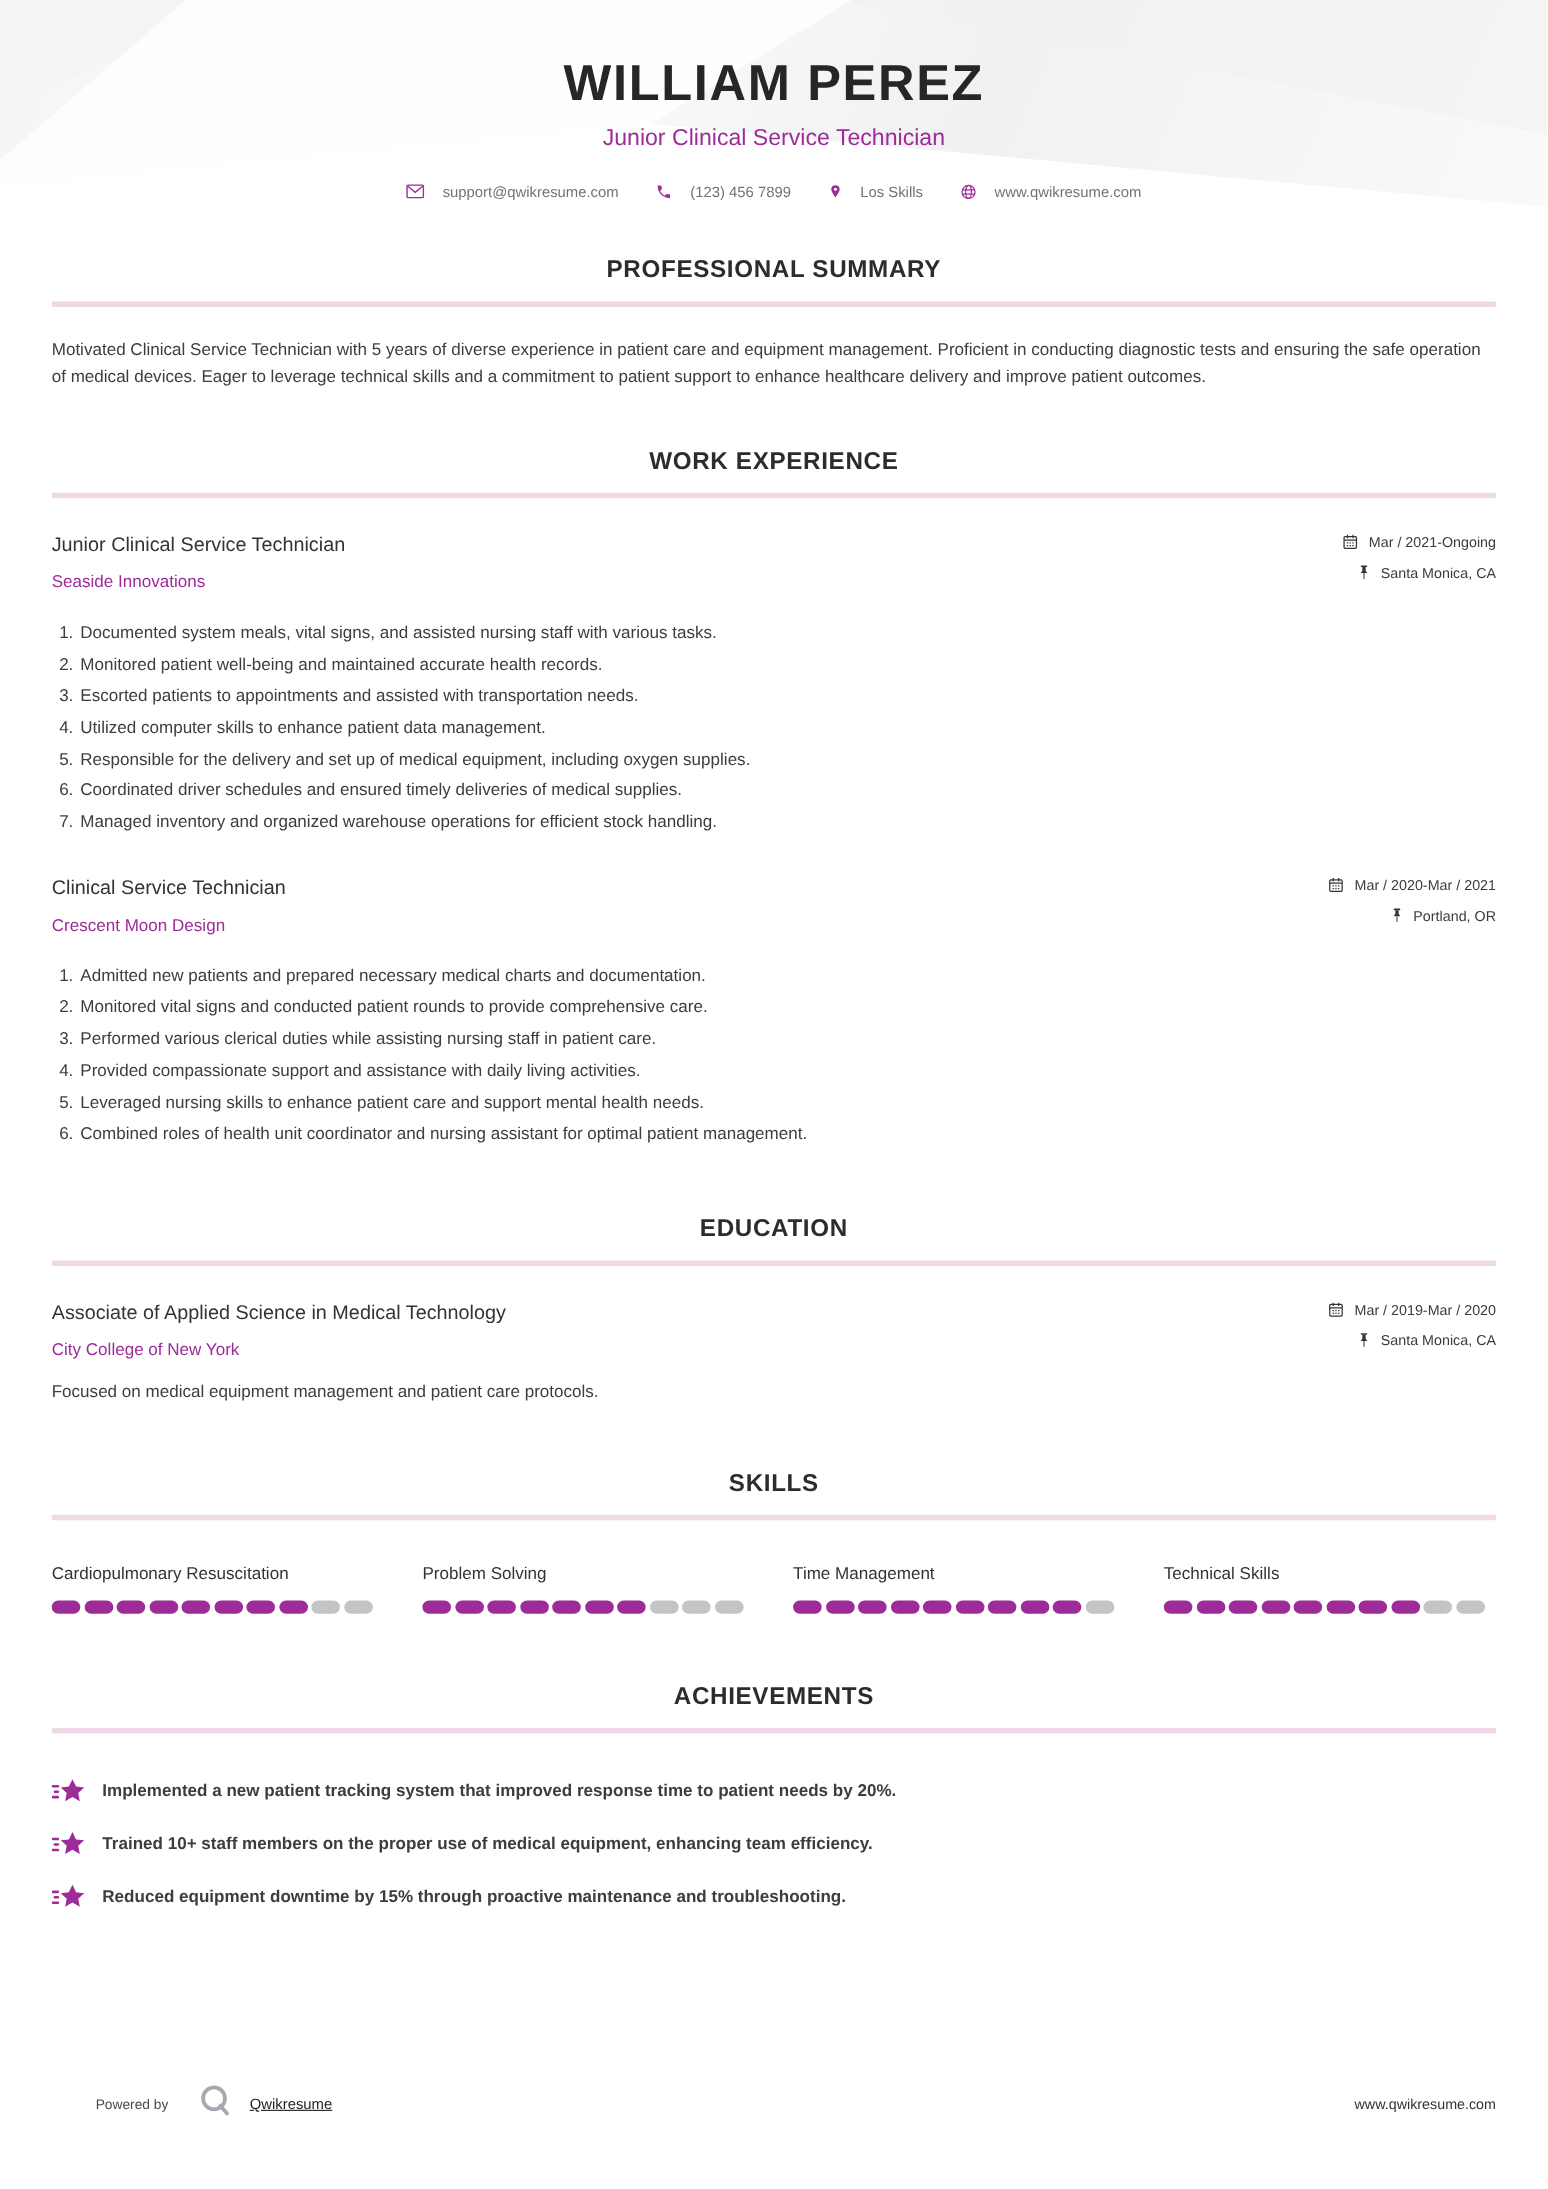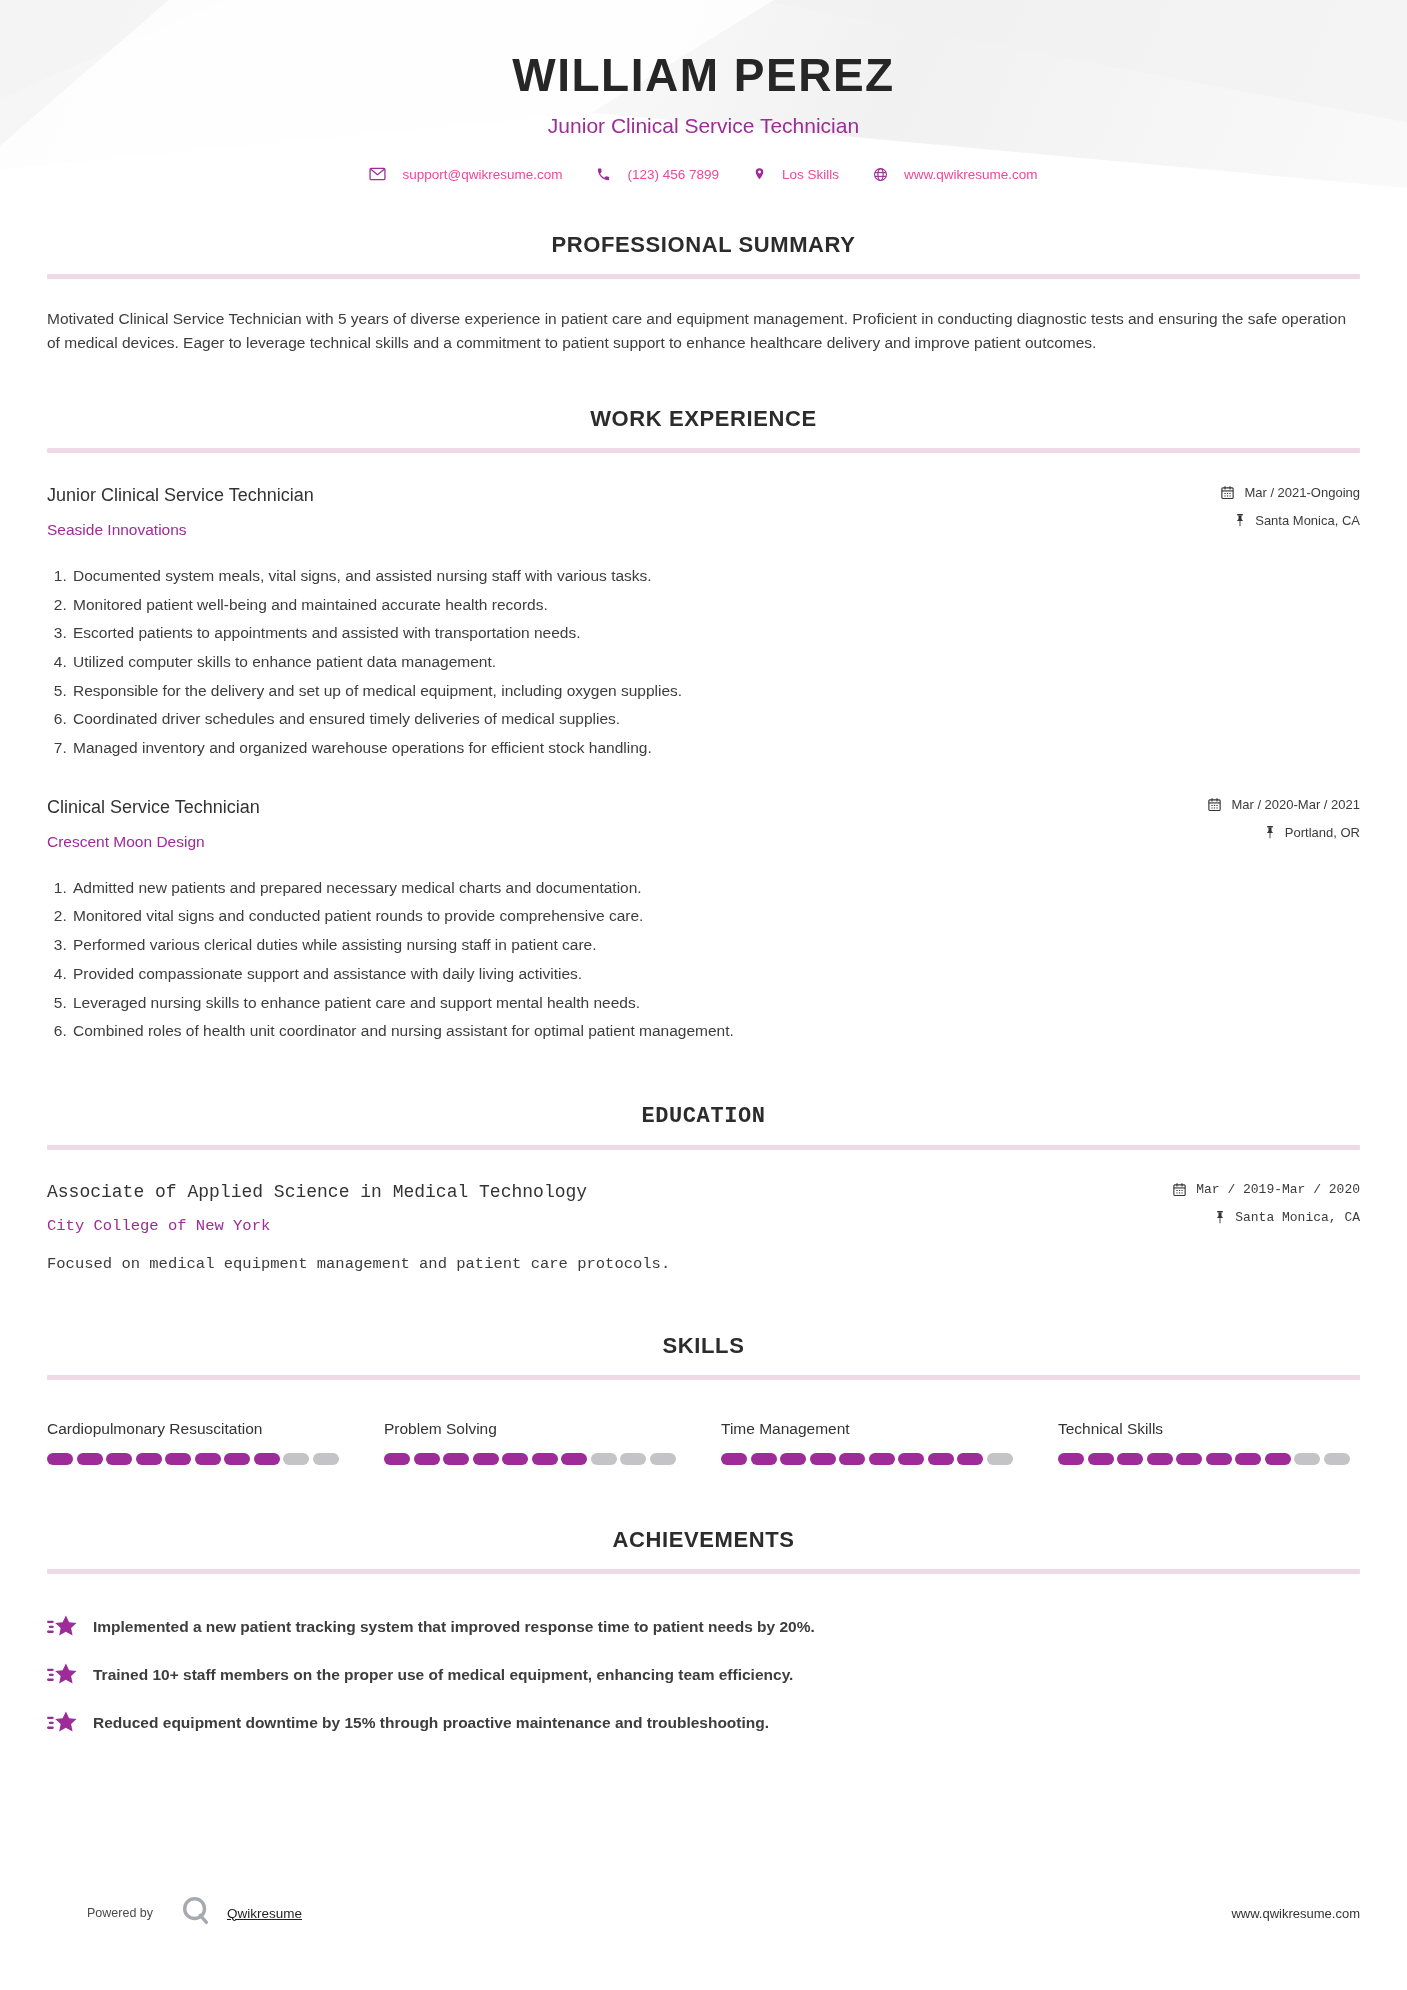--- a/index.html
+++ b/index.html
@@ -25,21 +25,21 @@
   .hb2{background:#ffffff;clip-path:polygon(0 100%,0 72%,42% 48%,100% 80%,100% 100%);}
   .hb3{background:#f0f0f1;opacity:.55;clip-path:polygon(54% 0,100% 0,100% 52%);}
   .hb4{background:#f3f3f4;opacity:.7;clip-path:polygon(0 0,16% 0,0 42%);}
   .hb5{background:#ffffff;opacity:.8;clip-path:polygon(12% 0,55% 0,28% 100%,0 100%,0 62%);}
 
   .content{position:relative;padding:0 47px;}
 
   header{position:relative;padding-top:48px;text-align:center;}
   .name{margin:0;font-size:46px;font-weight:800;letter-spacing:1.5px;color:#262626;}
   .subtitle{margin-top:12px;font-size:21px;color:var(--accent);}
-  .contact{margin-top:28px;display:flex;justify-content:center;align-items:center;gap:34px;font-size:13.5px;color:#ec4899;}
+  .contact{margin-top:28px;display:flex;justify-content:center;align-items:center;gap:34px;font-size:13.5px;color:#737373;}
   .contact .c-item{display:flex;align-items:center;gap:16px;}
   .contact svg{display:block;color:var(--accent);}
 
   section{margin-top:50px;}
   .sec-heading{margin:0;text-align:center;font-size:22px;font-weight:700;letter-spacing:.6px;color:#2c2c2c;}
   .rule{height:5px;background:var(--rule);margin-top:16px;border-radius:1px;}
 
   .summary-text{margin-top:28px;font-size:15.5px;line-height:1.58;color:#3d3d3d;}
 
   .job{margin-top:32px;}
@@ -233,21 +233,21 @@
           <li>Admitted new patients and prepared necessary medical charts and documentation.</li>
           <li>Monitored vital signs and conducted patient rounds to provide comprehensive care.</li>
           <li>Performed various clerical duties while assisting nursing staff in patient care.</li>
           <li>Provided compassionate support and assistance with daily living activities.</li>
           <li>Leveraged nursing skills to enhance patient care and support mental health needs.</li>
           <li>Combined roles of health unit coordinator and nursing assistant for optimal patient management.</li>
         </ol>
       </div>
     </section>
 
-    <section style="margin-top:62px;font-family:Liberation Mono, monospace;">
+    <section style="margin-top:62px;">
       <h2 class="sec-heading">EDUCATION</h2>
       <div class="rule"></div>
 
       <div class="edu-entry">
         <div class="entry-head">
           <div>
             <h3 class="entry-title">Associate of Applied Science in Medical Technology</h3>
             <div class="entry-company">City College of New York</div>
           </div>
           <div class="entry-meta">

